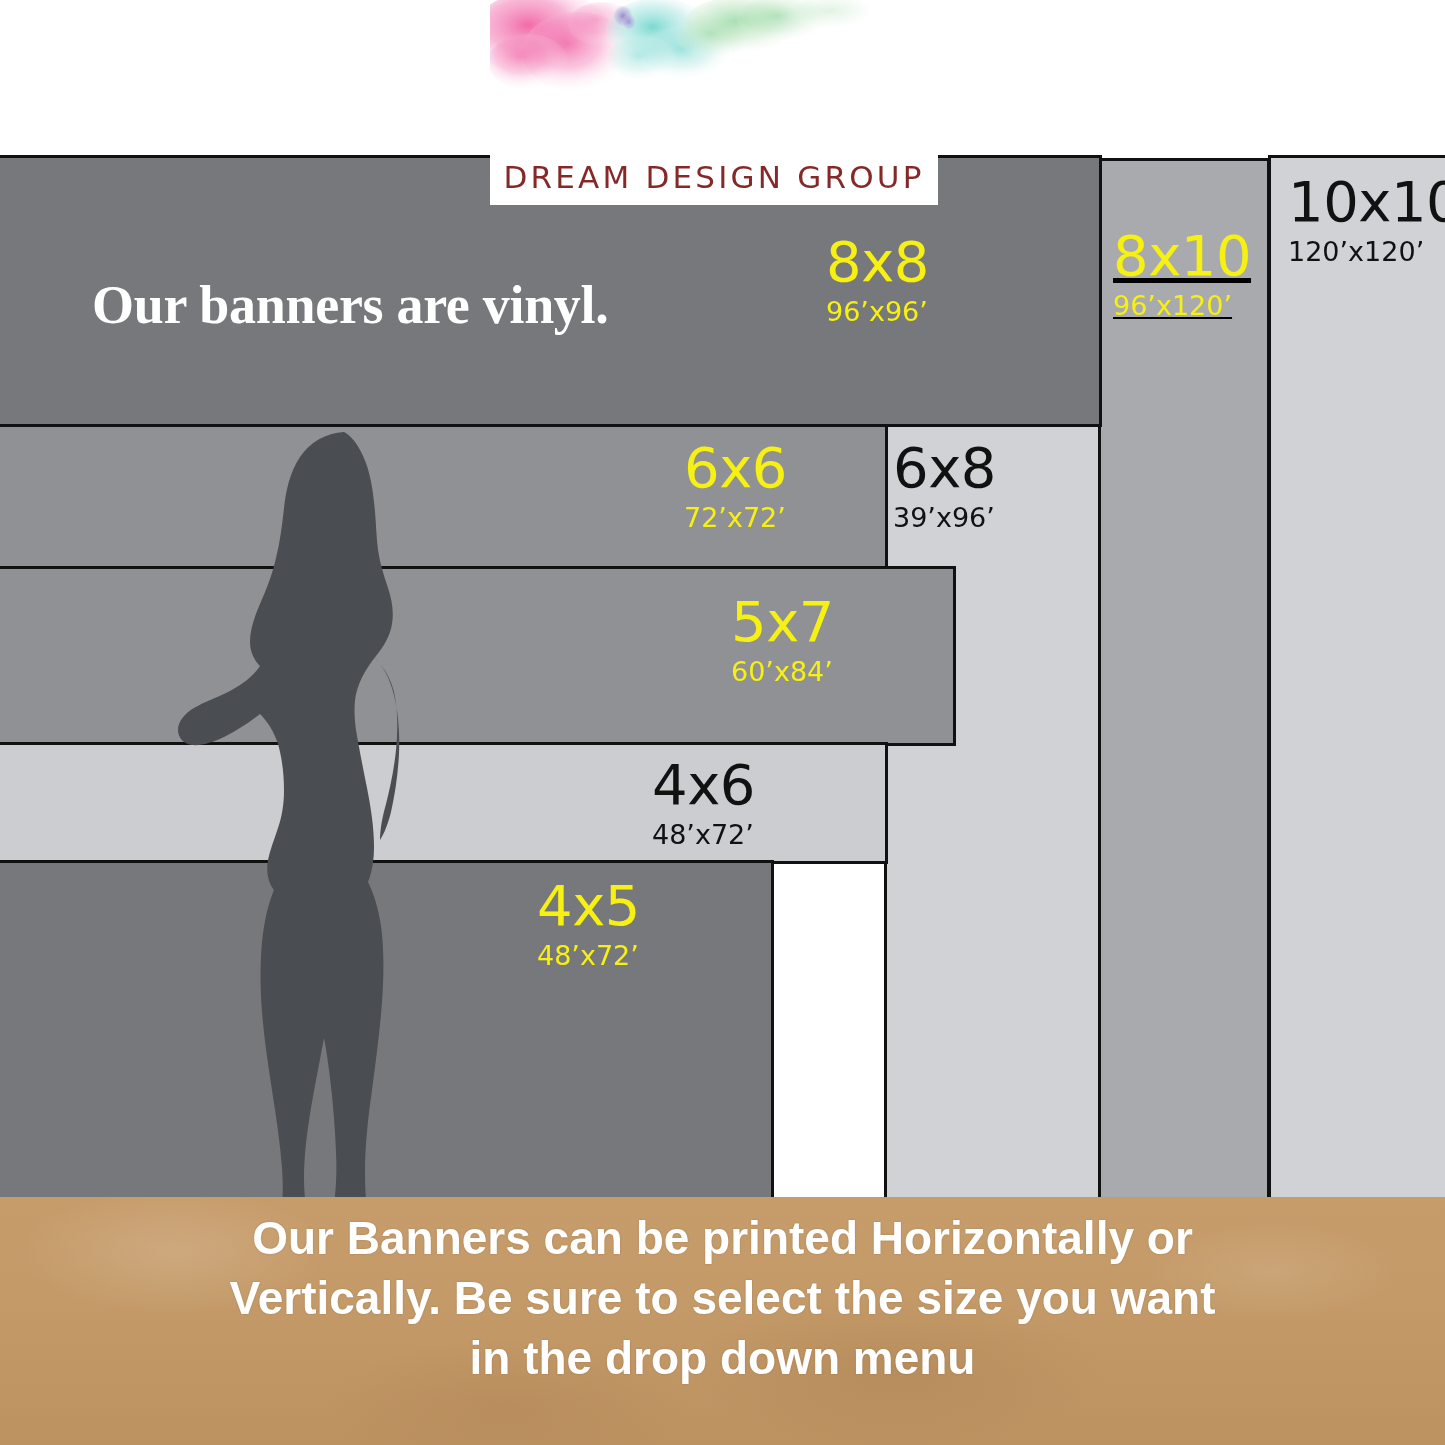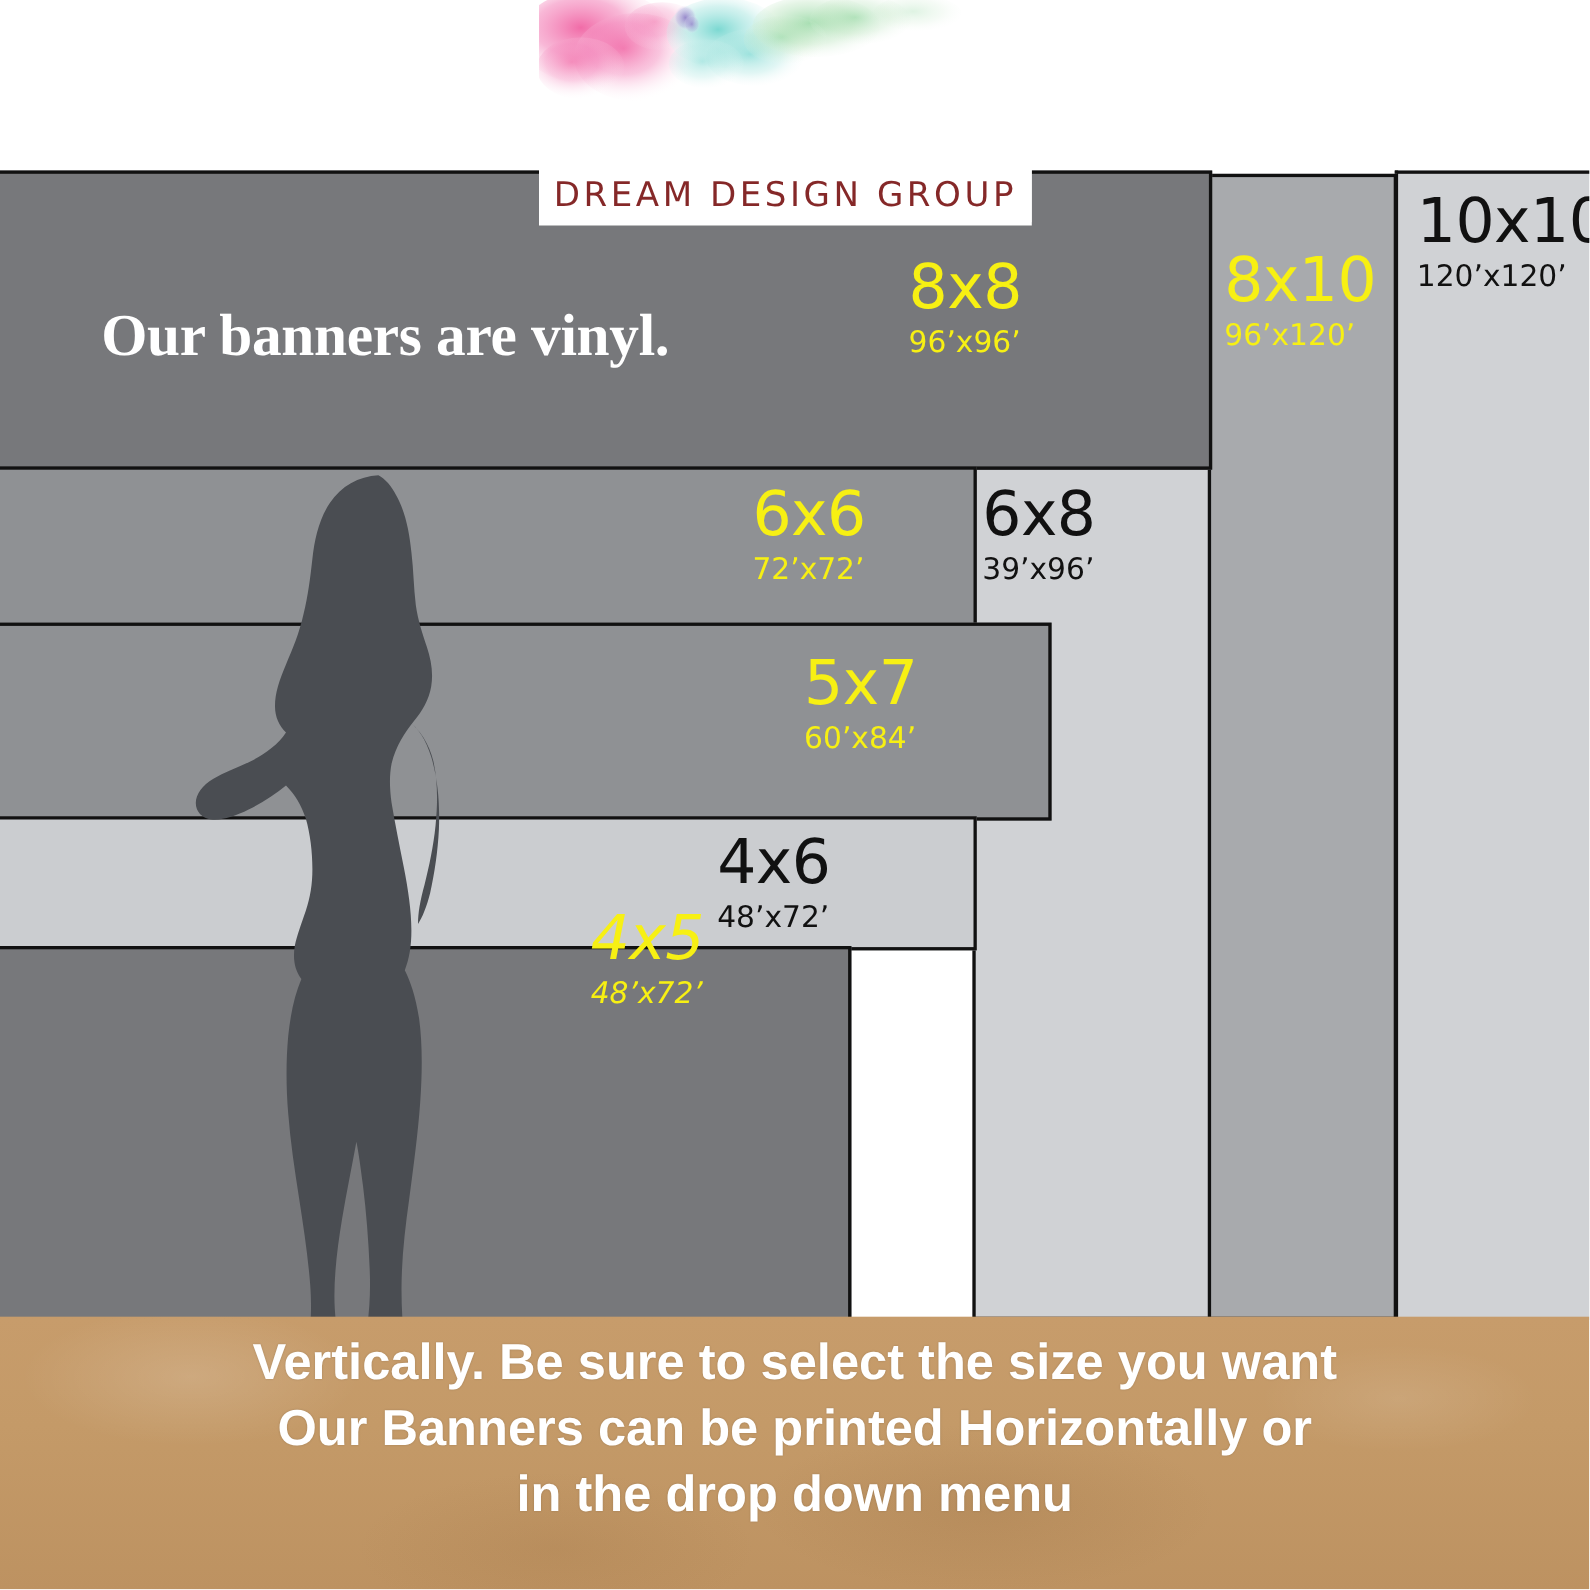--- a/index.html
+++ b/index.html
@@ -34,27 +34,27 @@
   #b8x8  {left:-4px;  top:155px;width:1106px;height:272px;background:#77787b;z-index:8;}
   #b6x8  {left:884px; top:424px;width:218px;height:776px;background:#d0d2d5;z-index:5;}
   #b6x6  {left:-4px;  top:424px;width:892px;height:146px;background:#8f9194;z-index:9;}
   #b5x7  {left:-4px;  top:566px;width:960px;height:180px;background:#8f9194;z-index:10;}
   #b4x6  {left:-4px;  top:742px;width:892px;height:122px;background:#cbcdd0;z-index:11;}
   #b4x5  {left:-4px;  top:860px;width:778px;height:342px;background:#77787b;z-index:12;}
 
   
   #l10x10{left:1288px;top:174px;z-index:30;}
   #l10x10 .big{font-size:56px;}
-  #l8x10 {left:1113px;top:228px;z-index:30;}
+  #l8x10 {left:1113px;top:228px;z-index:30;text-decoration:underline;}
   #l8x8  {left:826px; top:234px;z-index:30;}
   #l6x6  {left:684px; top:440px;z-index:30;}
   #l6x8  {left:893px; top:440px;z-index:30;}
   #l5x7  {left:731px; top:594px;z-index:30;}
   #l4x6  {left:652px; top:757px;z-index:30;}
-  #l4x5  {left:537px; top:826px;z-index:30;font-style:italic;}
+  #l4x5  {left:537px; top:878px;z-index:30;}
 
   
   #headline{position:absolute;left:92px;top:274px;z-index:32;color:#ffffff;
      font-size:54px;font-weight:700;letter-spacing:-0.3px;white-space:nowrap;
      font-family:Liberation Serif, serif;}
 
   
   #silhouette{position:absolute;left:176px;top:430px;width:330px;height:800px;z-index:20;pointer-events:none;}
 
   
@@ -233,19 +233,19 @@
         <ellipse cx="344" cy="12" rx="40" ry="16" fill="url(#gg)" opacity="0.35"></ellipse>
         <ellipse cx="133" cy="16" rx="10" ry="11" fill="url(#gv)"></ellipse>
         <ellipse cx="139" cy="22" rx="7" ry="8" fill="url(#gv)" opacity="0.8"></ellipse>
       </svg>
     </div>
     <div class="logo-text">DREAM DESIGN GROUP</div>
   </div>
 
   <div id="footer">
     <div id="footer-text">
+      <span class="ln">Our Banners can be printed Horizontally or</span>
       <span class="ln">Vertically. Be sure to select the size you want</span>
-      <span class="ln">Our Banners can be printed Horizontally or</span>
       <span class="ln">in the drop down menu</span>
     </div>
   </div>
 
 </div>
 
 </body></html>

